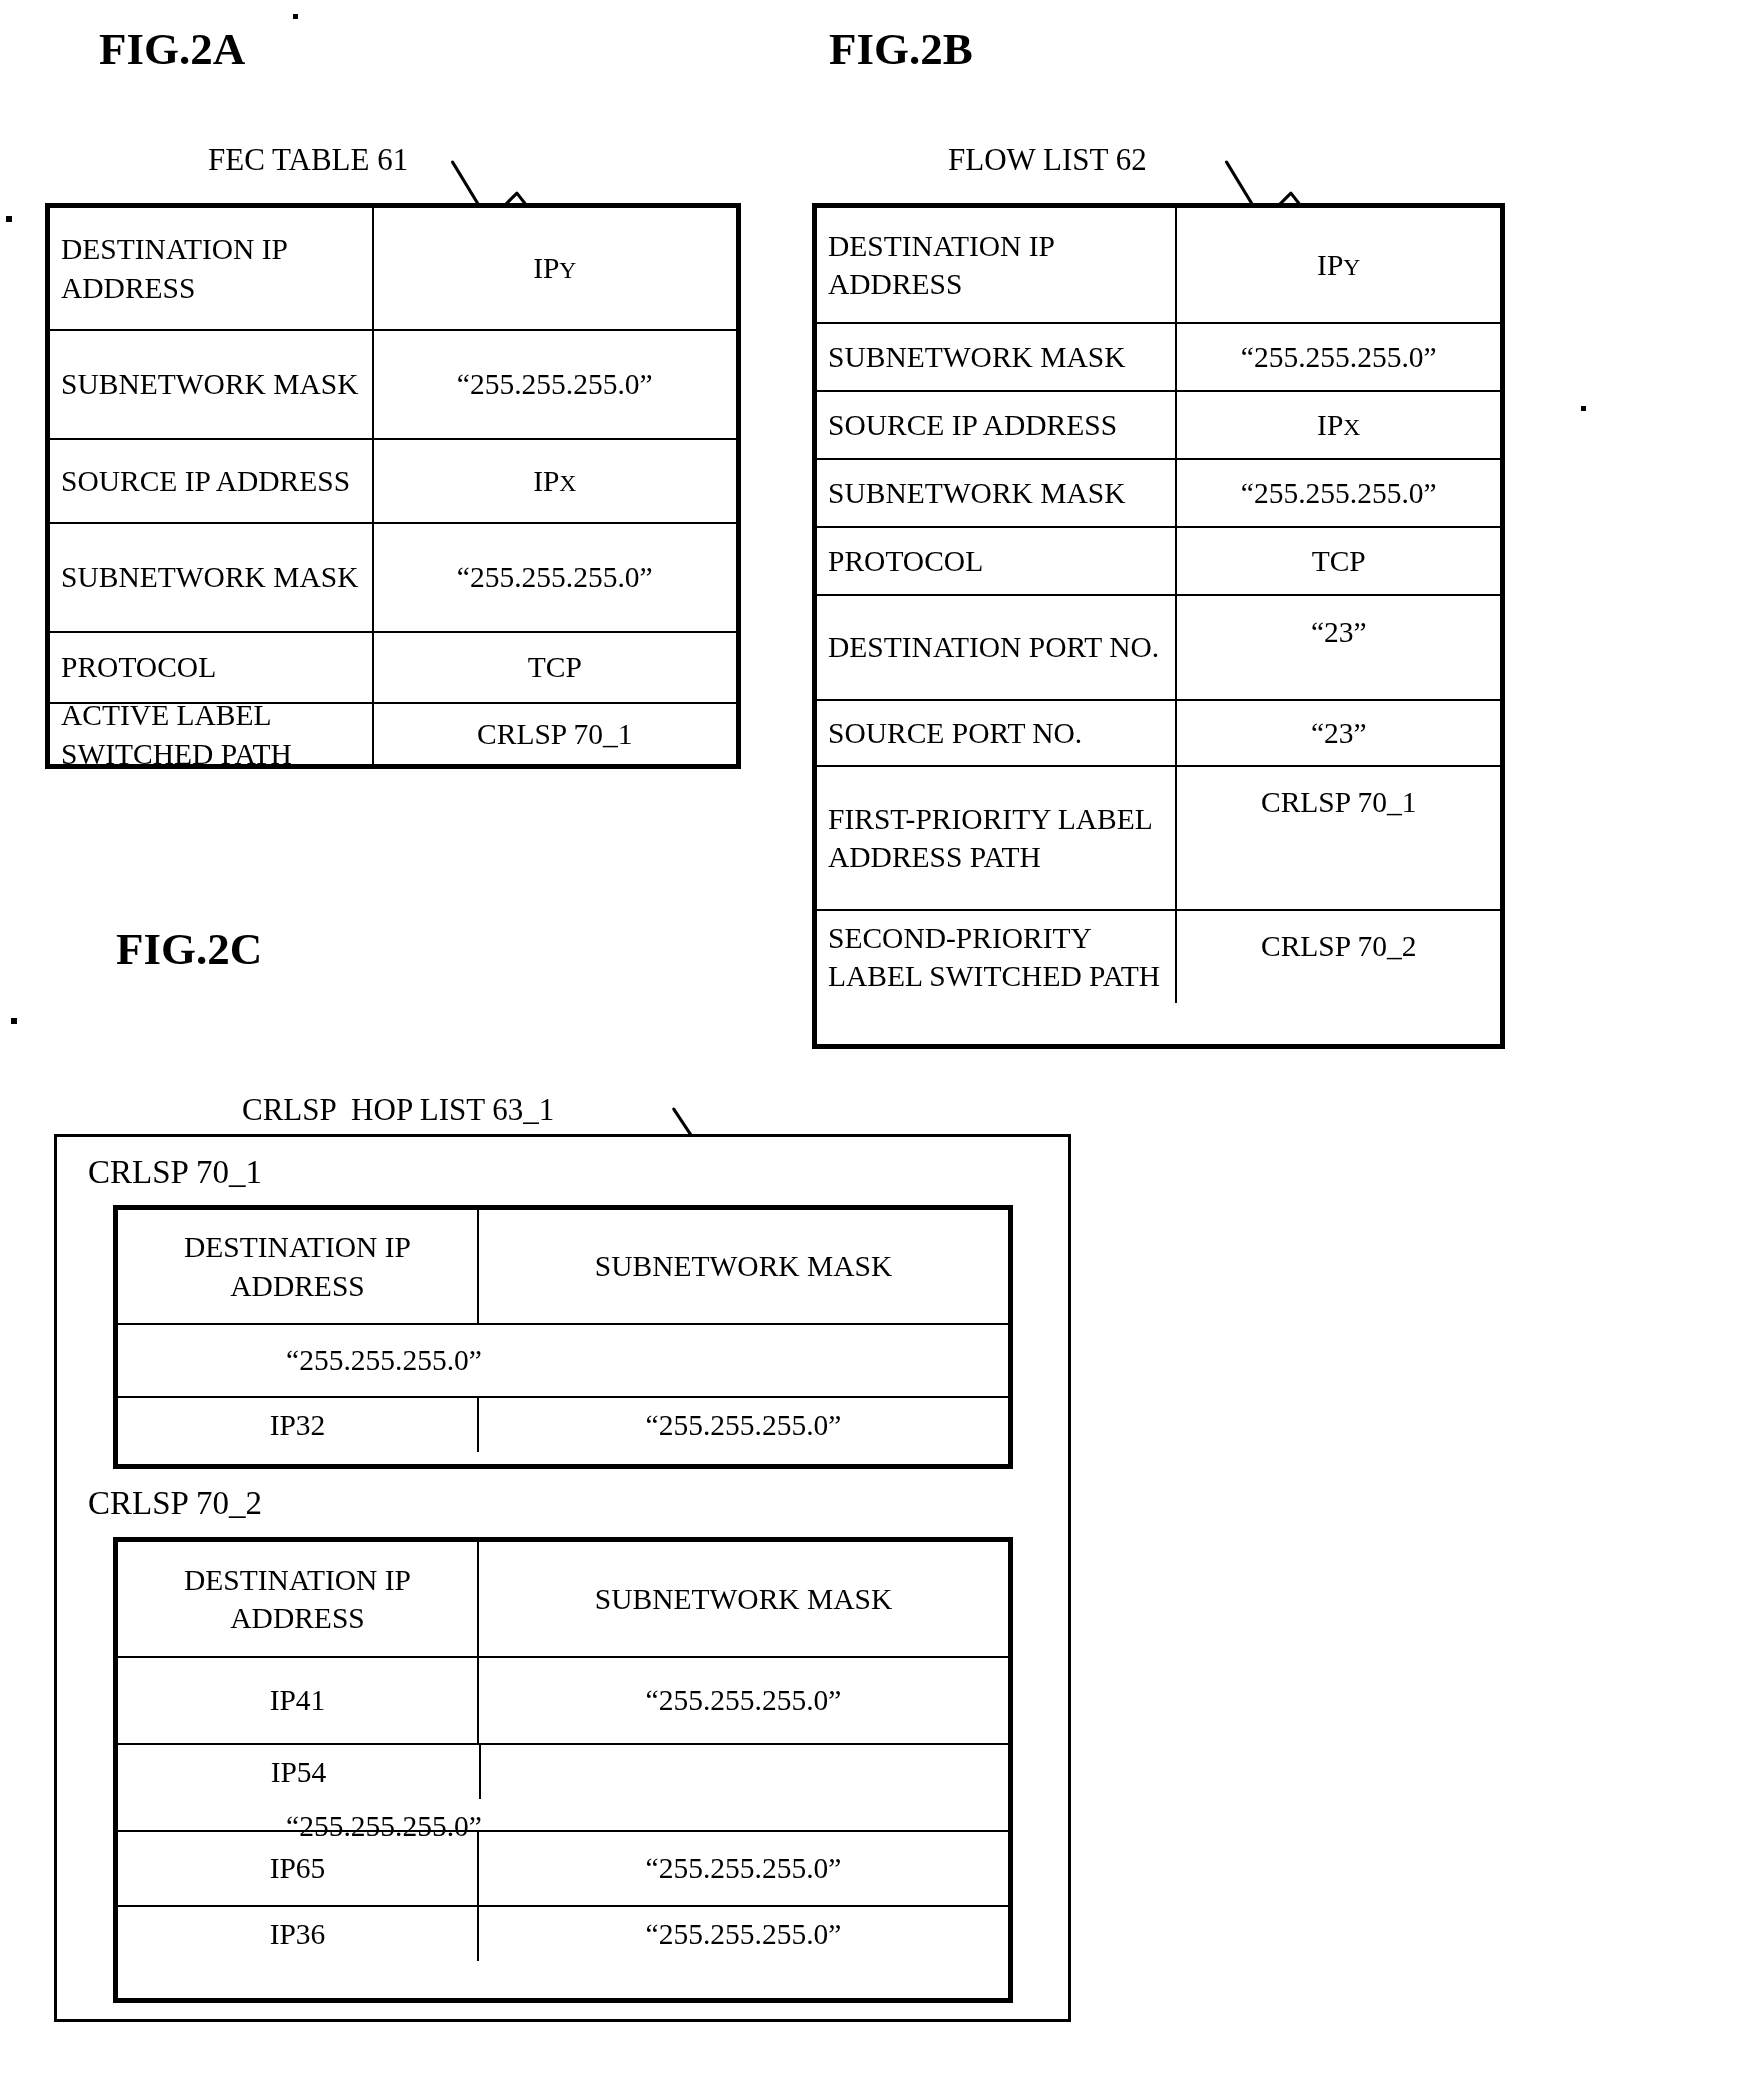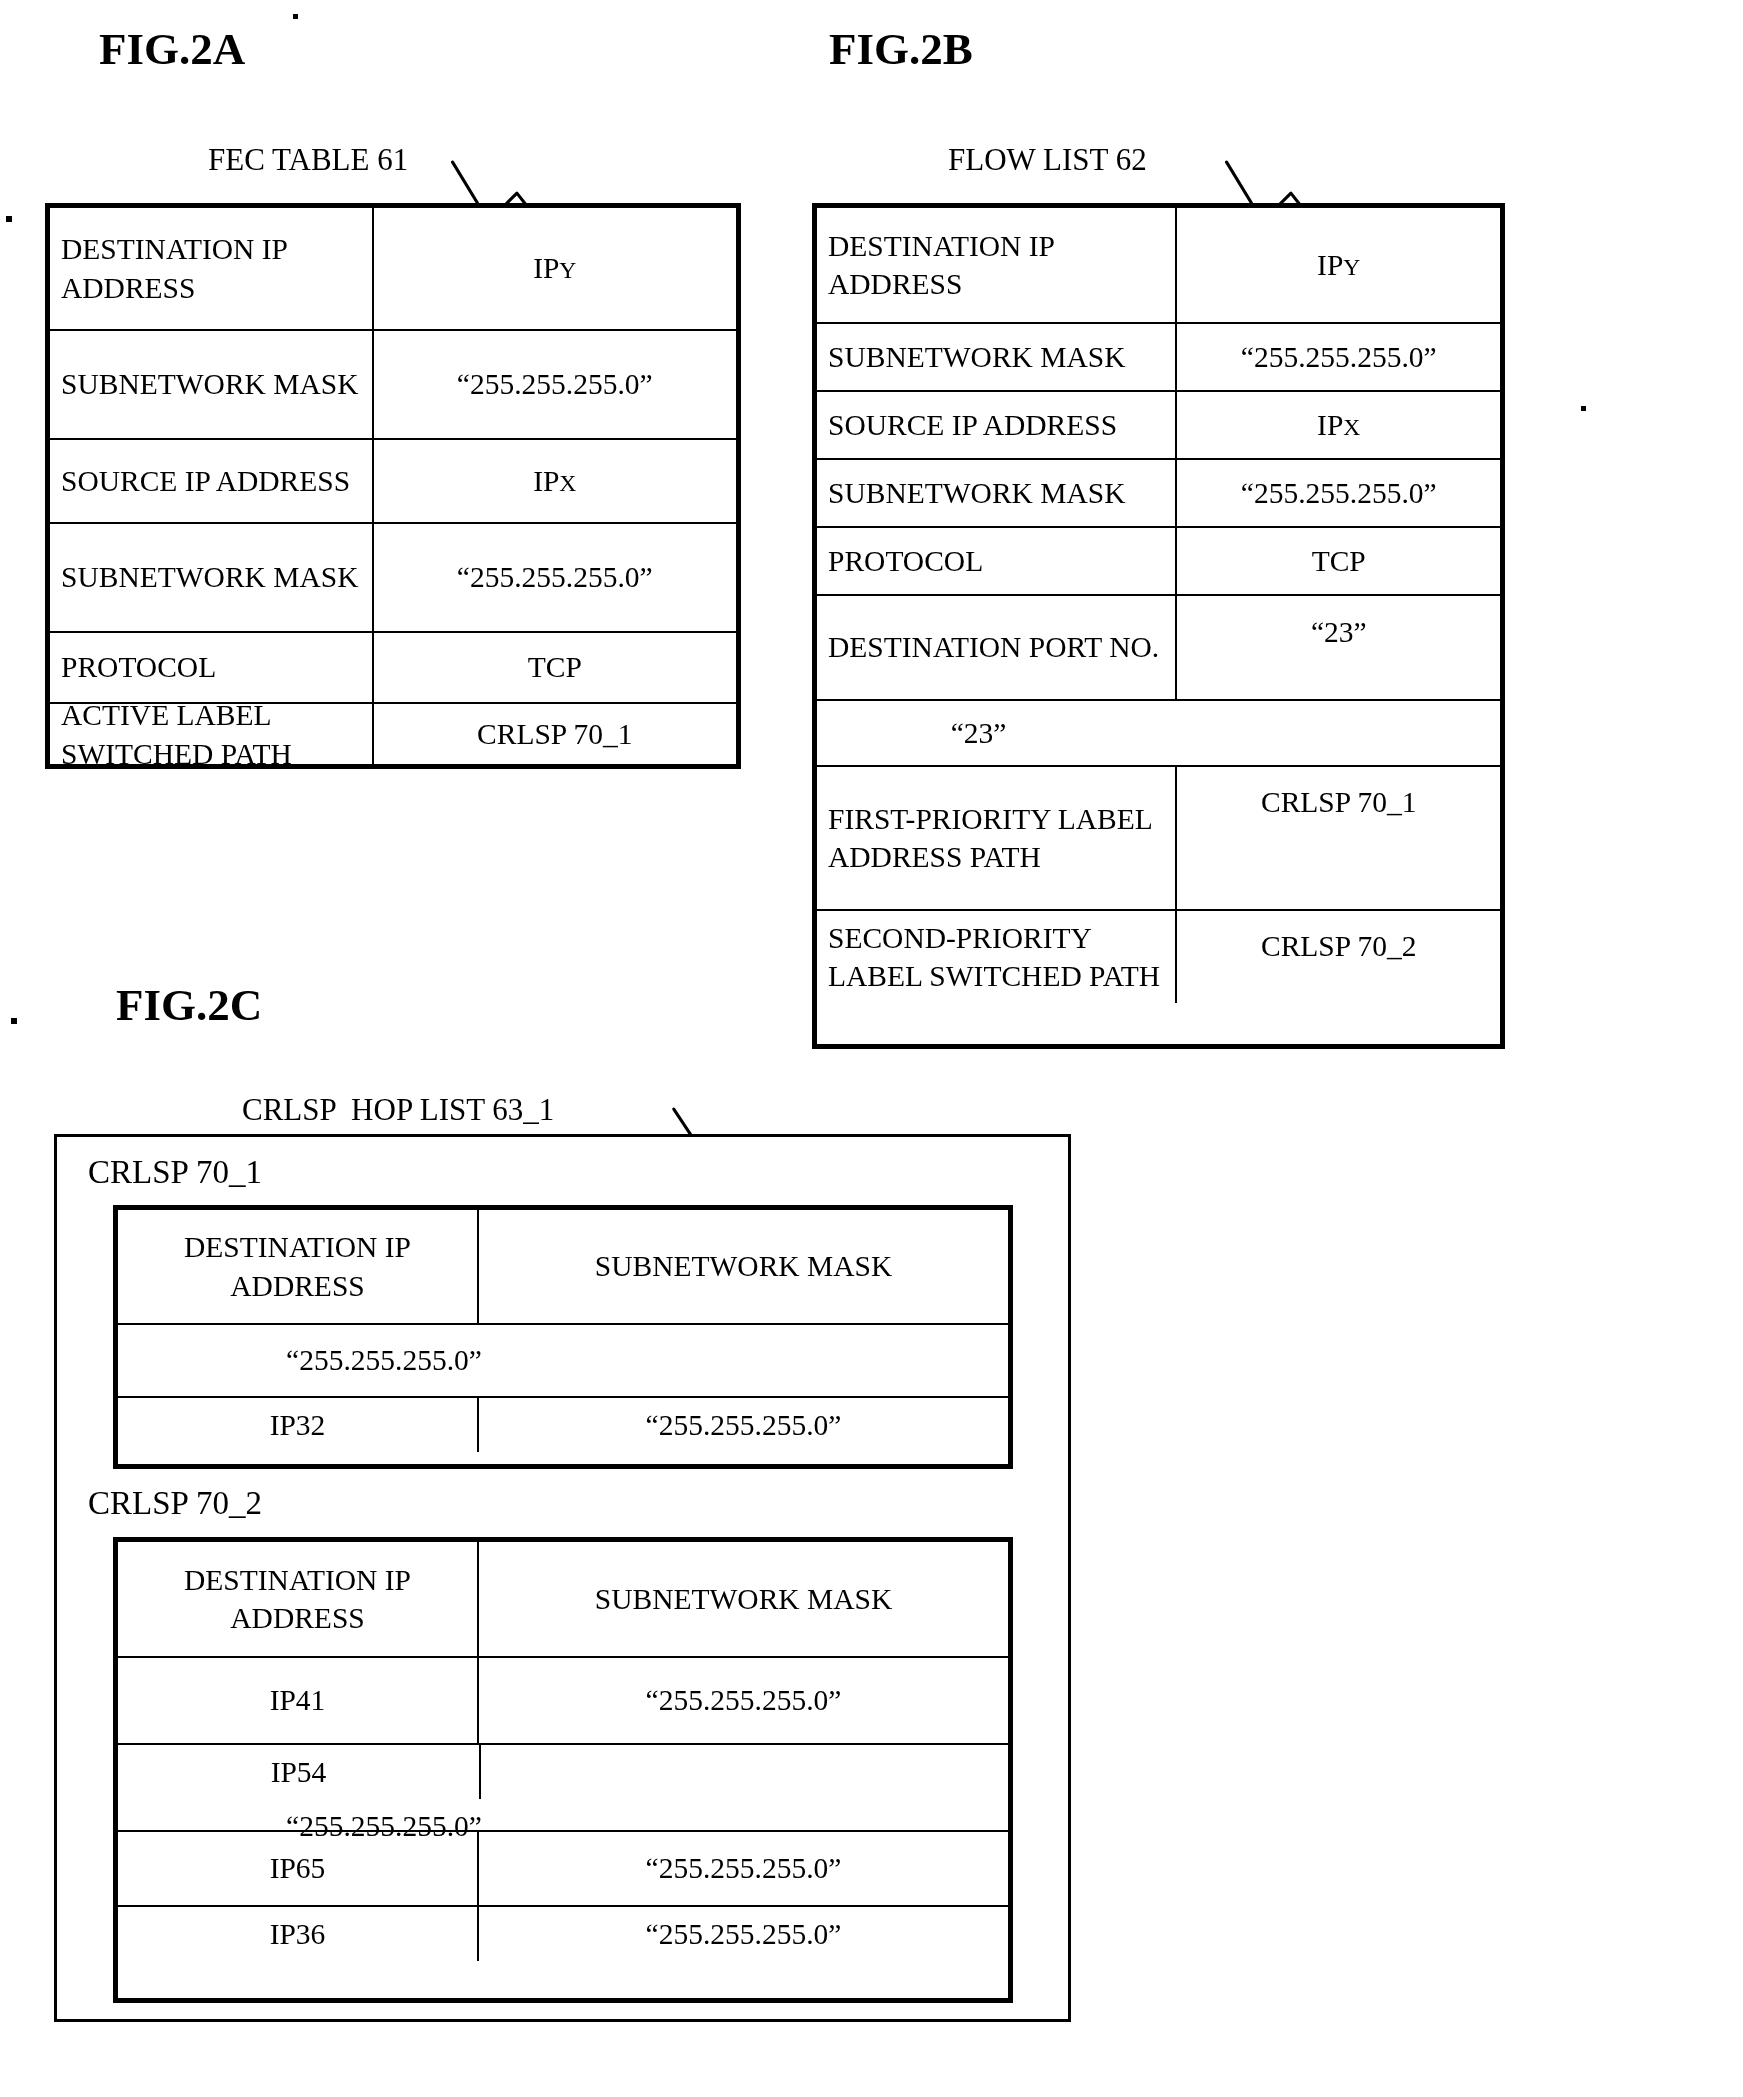--- a/index.html
+++ b/index.html
@@ -221,20 +221,23 @@
   <div class="row" style="height:105px;">
     <div class="cell key" style="width:361px;">
         <span>DESTINATION PORT NO.</span>
       </div>
     <div class="cell val" style="width:323px; justify-content:flex-start; padding-top:17px;">
         <span>“23”</span>
       </div>
   </div>
 
   <div class="row" style="height:66px;">
+    <div class="cell key" style="width:361px;">
+        <span>SOURCE PORT NO.</span>
+      </div>
     <div class="cell val" style="width:323px;">
         <span>“23”</span>
       </div>
   </div>
 
   <div class="row" style="height:144px;">
     <div class="cell key" style="width:361px;">
         <span>FIRST-PRIORITY LABEL ADDRESS PATH</span>
       </div>
     <div class="cell val" style="width:323px; justify-content:flex-start; padding-top:15.5px;">
@@ -245,21 +248,21 @@
   <div class="row" style="flex:1;">
     <div class="cell key" style="width:361px;">
         <span>SECOND-PRIORITY LABEL SWITCHED PATH</span>
       </div>
     <div class="cell val" style="width:323px; justify-content:flex-start; padding-top:15.5px;">
         <span>CRLSP 70_2</span>
       </div>
   </div>
 </div>
 
-<div class="fig-title" style="left:116px; top:979px;">FIG.2C</div>
+<div class="fig-title" style="left:116px; top:923px;">FIG.2C</div>
 
 <div class="fig-caption" style="left:242px; top:1092px; white-space:pre;">CRLSP  HOP LIST 63_1</div>
 
 <svg class="leader" width="140" height="85" style="left:671px; top:1106px;" viewBox="0 0 180 110">
   <path d="M 3 4 L 48 72 L 68 56 L 86 40 L 100 58 L 112 100" stroke="#000" stroke-width="4" fill="none" stroke-linecap="round" stroke-linejoin="round"></path>
 </svg>
 
 <div class="outerbox" style="left:54px; top:1134px; width:1017px; height:888px;">
 
   <div class="inner-label" style="left:31px; top:17px;">CRLSP 70_1</div>

